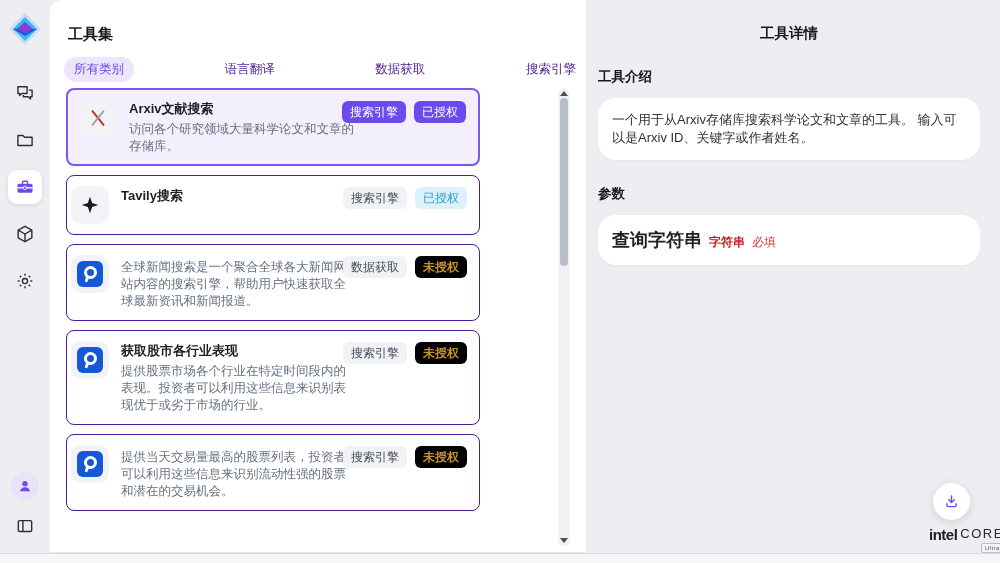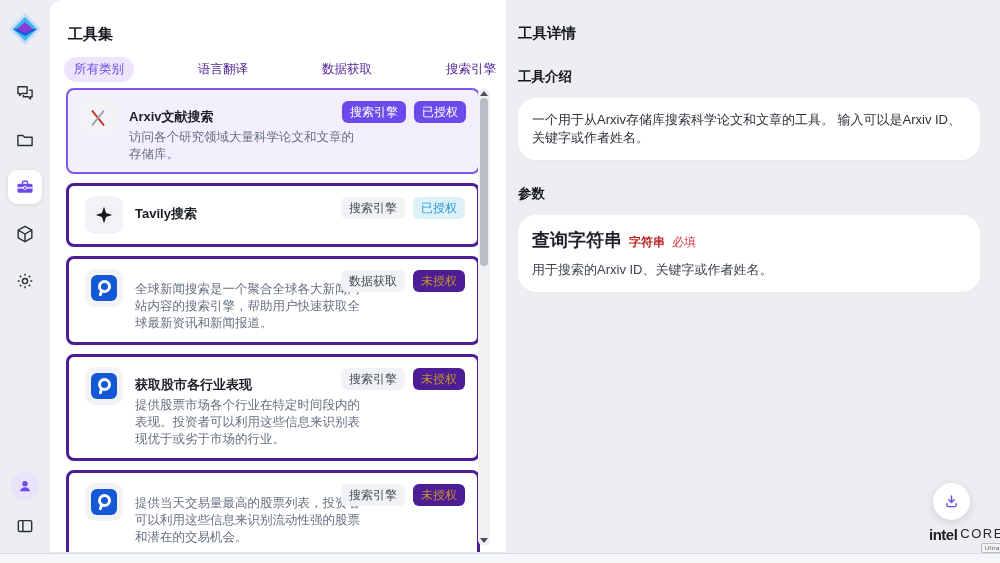--- a/index.html
+++ b/index.html
@@ -12,50 +12,50 @@
   .sidebar { width:50px; flex:none; display:flex; flex-direction:column; align-items:center; padding:12px 0 10px 0; }
   .logo { width:34px; height:34px; }
   .nav-icons { margin-top:30px; display:flex; flex-direction:column; gap:13px; align-items:center; }
   .nav-btn { width:34px; height:34px; border-radius:9px; display:flex; align-items:center; justify-content:center; cursor:pointer; }
   .nav-btn svg { width:20px; height:20px; }
   .nav-btn.active { background:#fff; box-shadow:0 1px 4px rgba(20,20,40,.10); }
   .bottom-icons { margin-top:auto; display:flex; flex-direction:column; gap:9px; align-items:center; }
   .avatar-btn { width:28px; height:28px; border-radius:50%; background:#e9e2fb; display:flex; align-items:center; justify-content:center; cursor:pointer; }
 
   
-  .main-panel { width:456px; flex:none; background:#fff; border-radius:12px 0 0 0; position:relative; border-bottom:1px solid #e4e7eb; }
+  .main-panel { width:536px; flex:none; background:#fff; border-radius:12px 0 0 0; position:relative; border-bottom:1px solid #e4e7eb; }
   .page-title { font-size:15px; font-weight:bold; color:#15181d; margin:25px 0 0 18px; }
   .tabs { display:flex; align-items:center; gap:8px; margin:13px 0 0 14px;justify-content:space-between; }
   .tab { font-size:12.5px; color:#4c1d95; padding:4px 10px; border-radius:13px; cursor:pointer; white-space:nowrap; }
   .tab.active { background:#ece5fb; color:#6d4aec; }
 
   .tool-list { position:absolute; left:16px; top:88px; width:414px; bottom:0; overflow:hidden; display:flex; flex-direction:column; gap:9px; }
-  .tool-card { position:relative; background:#fff; border:3px solid #4c1d95; border-radius:8px; padding:10px 16px; display:flex; gap:12px; box-shadow:0 1px 2px rgba(0,0,0,.04); cursor:pointer; flex:none; }
+  .tool-card { position:relative; background:#fff; border:1px solid #4c1d95; border-radius:8px; padding:10px 4px; display:flex; gap:12px; box-shadow:0 1px 2px rgba(0,0,0,.04); cursor:pointer; flex:none; }
   .tool-card.selected { border:2px solid #7c58ee; background:#f4effd; padding:9px 11px; }
   .tool-icon { width:38px; height:38px; border-radius:10px; background:#f1f3f6; flex:none; display:flex; align-items:center; justify-content:center; }
-  .tool-body { padding-top:1px;margin-top:8px; }
+  .tool-body { padding-top:1px; }
   .tool-name { font-size:13px; font-weight:bold; color:#1b1f26; line-height:18px; }
   .tool-desc { margin-top:3px; font-size:12.5px; color:#667080; line-height:17px; width:236px; }
   .tool-badges { position:absolute; top:11px; right:12px; display:flex; gap:8px; }
   .badge { font-size:12px; line-height:1; padding:5px 8px; border-radius:6px; white-space:nowrap; }
   .badge-purple { background:#6d4aec; color:#fff; }
   .badge-gray   { background:#f1f2f5; color:#454d59; }
   .badge-cyan   { background:#dcf1fa; color:#2e9ad2; }
-  .badge-yellow { background:#4c1d95; color:#c2922d; }
+  .badge-yellow { background:#000000; color:#c2922d;font-weight:bold; }
 
   
   .scrollbar { position:absolute; right:16px; top:88px; bottom:6px; width:12px; background:#f1f2f4; border-radius:6px; }
   .scroll-thumb { position:absolute; left:2px; top:10px; width:8px; height:168px; background:#b9bec6; border-radius:4px; cursor:grab; }
   .scroll-up, .scroll-down { position:absolute; left:2px; width:0; height:0; border-left:4px solid transparent; border-right:4px solid transparent; cursor:pointer; }
   .scroll-up { top:3px; border-bottom:5px solid #4a4f57; }
   .scroll-down { bottom:3px; border-top:5px solid #4a4f57; }
 
   
   .detail-panel { flex:1; padding:24px 20px 0 12px; }
-  .detail-title { font-size:14.5px; font-weight:bold; color:#15181d; }
+  .detail-title { font-size:14.5px; font-weight:bold; color:#15181d;text-align:center; }
   .section-heading { font-size:13.5px; font-weight:bold; color:#15181d; margin-top:25px; }
   .white-box { margin-top:12px; background:#fff; border-radius:18px; padding:13px 14px; box-shadow:0 1px 2px rgba(0,0,0,.03); }
   .intro-text { font-size:13px; color:#2c323b; line-height:18px; }
   .param-line { display:flex; align-items:baseline; gap:7px; }
   .param-name { font-size:18px; font-weight:bold; color:#1b1f26; }
   .param-type { font-size:12px; color:#b91c1c;font-weight:bold; }
   .param-required { font-size:12px; color:#d43c3c; }
   .param-desc { margin-top:9px; font-size:13px; color:#3c434e; }
 
   
@@ -238,21 +238,20 @@
     <div class="white-box">
       <div class="intro-text">一个用于从Arxiv存储库搜索科学论文和文章的工具。 输入可以是Arxiv ID、关键字或作者姓名。</div>
     </div>
     <h3 class="section-heading">参数</h3>
     <div class="white-box">
       <div class="param-line">
         <span class="param-name">查询字符串</span>
         <span class="param-type">字符串</span>
         <span class="param-required">必填</span>
       </div>
-      <div class="param-desc">用于搜索的Arxiv ID、关键字或作者姓名。</div>
     </div>
   </section>
 </div>
 
 <button class="download-fab">
   <svg viewBox="0 0 20 20" width="17" height="17" fill="none" stroke="#6d4aec" stroke-width="1.7" stroke-linecap="round" stroke-linejoin="round">
     <path d="M10 3.5v7.2"></path>
     <polyline points="6.8,8 10,11.2 13.2,8"></polyline>
     <path d="M4.5 12.5v1.6c0 1 .8 1.9 1.9 1.9h7.2c1 0 1.9-.8 1.9-1.9v-1.6"></path>
   </svg>

